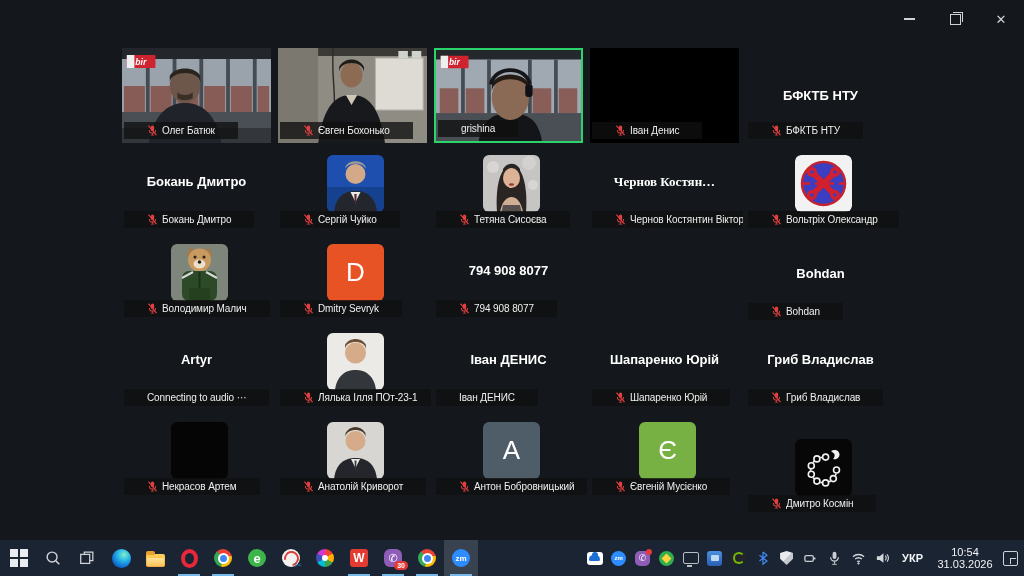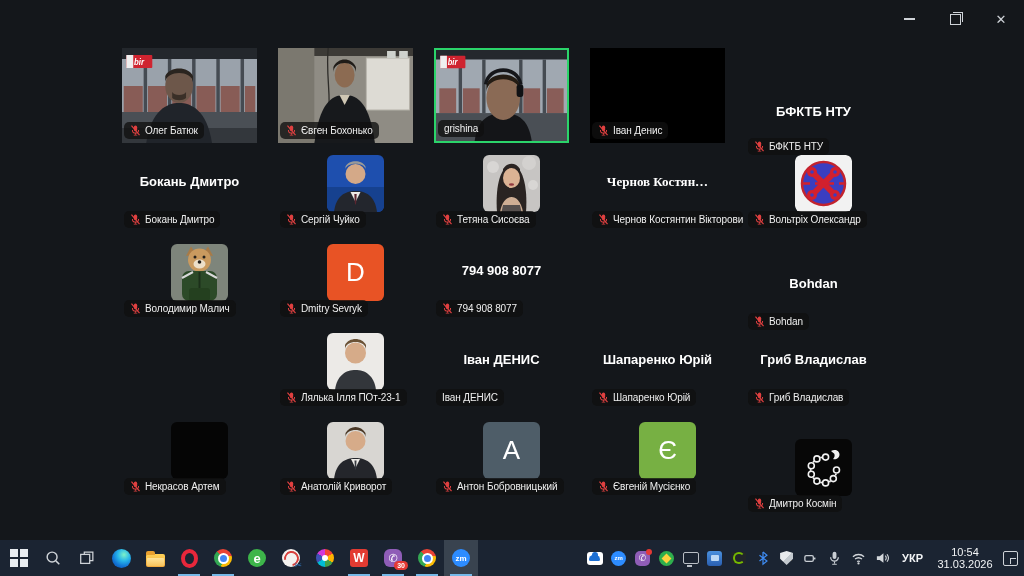--- a/index.html
+++ b/index.html
@@ -11,33 +11,33 @@
   }
   
   .titlebar{position:absolute;top:0;left:0;right:0;height:40px;display:flex;justify-content:flex-end;}
   .win-btn{width:46px;height:38px;display:flex;align-items:center;justify-content:center;color:#cfd3d8;cursor:pointer;}
   .glyph-min{display:block;width:11px;height:1.5px;background:#cfd3d8;}
   .glyph-restore{display:block;width:9px;height:9px;border:1.3px solid #cfd3d8;position:relative;background:transparent;}
   .glyph-restore:before{content:"";position:absolute;left:2px;bottom:2px;width:9px;height:9px;border:1.3px solid #cfd3d8;border-bottom:none;border-left:none;}
   .glyph-close{font-size:13px;line-height:13px;color:#cfd3d8;}
   
   .stage{position:absolute;left:122px;top:48px;width:780px;height:452px;}
-  .tile{position:absolute;width:135px;box-sizing:border-box;}
+  .tile{position:absolute;width:149px;box-sizing:border-box;}
   .tile.video{overflow:hidden;background:#000;}
   .tile.video svg.scene{display:block;width:100%;height:100%;}
   .tile.active{border:2px solid #2bd46a;}
   .tile.black{background:#000;}
   .center-name{position:absolute;left:0;right:0;text-align:center;color:#ffffff;font-weight:700;font-size:13px;white-space:nowrap;}
   .avatar-box{position:absolute;left:49px;top:7px;width:57px;height:57px;border-radius:6px;overflow:hidden;display:flex;align-items:center;justify-content:center;}
   .avatar-box svg{display:block;width:100%;height:100%;}
   .avatar-initial{width:100%;height:100%;display:flex;align-items:center;justify-content:center;color:#fff;font-size:26px;font-weight:400;}
   .name-label{
     position:absolute;left:2px;bottom:4px;max-width:151px;height:17px;
     display:inline-flex;align-items:center;gap:4px;box-sizing:border-box;
-    background:rgba(16,16,16,.78);border-radius:5px;padding:1px 6px;
+    background:rgba(16,16,16,.78);border-radius:0;padding:1px 23px;
     color:#efefef;font-size:10px;letter-spacing:-0.1px;white-space:nowrap;overflow:hidden;
   }
   .name-label .mic{flex:0 0 auto;display:block;}
   
   .taskbar{
     position:absolute;left:0;bottom:0;width:1024px;height:36px;background:#1b2432;
     display:flex;align-items:center;justify-content:space-between;z-index:5;
   }
   .tb-left{display:flex;align-items:center;height:36px;padding-left:2px;}
   .tb-btn{width:34px;height:36px;display:flex;align-items:center;justify-content:center;position:relative;cursor:pointer;}
@@ -212,21 +212,21 @@
             <rect x="4.2" y="0.6" width="3.6" height="6.2" rx="1.8"></rect>
             <rect x="5.5" y="8.8" width="1" height="1.8"></rect>
             <rect x="3.9" y="10.5" width="4.2" height="1" rx="0.5"></rect>
           </g>
           <path d="M2.6 5.4 a3.4 3.4 0 0 0 6.8 0" fill="none" stroke="#e04040" stroke-width="1.1"></path>
           <line x1="1.6" y1="0.8" x2="10.4" y2="11" stroke="#e04040" stroke-width="1.3"></line>
         </svg>
         <span>Іван Денис</span>
       </div>
     </div>
-    <div class="tile" style="left: 624px; top: 16px; height: 95px;">
+    <div class="tile" style="left: 624px; top: 0px; height: 95px;">
       <div class="center-name" style="top: 40px;">БФКТБ НТУ</div>
       <div class="name-label">
         <svg class="mic" width="11" height="11" viewBox="0 0 12 12">
           <g fill="#e04040">
             <rect x="4.2" y="0.6" width="3.6" height="6.2" rx="1.8"></rect>
             <rect x="5.5" y="8.8" width="1" height="1.8"></rect>
             <rect x="3.9" y="10.5" width="4.2" height="1" rx="0.5"></rect>
           </g>
           <path d="M2.6 5.4 a3.4 3.4 0 0 0 6.8 0" fill="none" stroke="#e04040" stroke-width="1.1"></path>
           <line x1="1.6" y1="0.8" x2="10.4" y2="11" stroke="#e04040" stroke-width="1.3"></line>
@@ -409,33 +409,39 @@
             <rect x="4.2" y="0.6" width="3.6" height="6.2" rx="1.8"></rect>
             <rect x="5.5" y="8.8" width="1" height="1.8"></rect>
             <rect x="3.9" y="10.5" width="4.2" height="1" rx="0.5"></rect>
           </g>
           <path d="M2.6 5.4 a3.4 3.4 0 0 0 6.8 0" fill="none" stroke="#e04040" stroke-width="1.1"></path>
           <line x1="1.6" y1="0.8" x2="10.4" y2="11" stroke="#e04040" stroke-width="1.3"></line>
         </svg>
         <span>794 908 8077</span>
       </div>
     </div>
-    <div class="tile" style="left: 624px; top: 202px; height: 84px;">
+    <div class="tile" style="left: 624px; top: 192px; height: 84px;">
       <div class="center-name" style="top: 26px;">Bohdan</div>
       <div class="name-label">
         <svg class="mic" width="11" height="11" viewBox="0 0 12 12">
           <g fill="#e04040">
             <rect x="4.2" y="0.6" width="3.6" height="6.2" rx="1.8"></rect>
             <rect x="5.5" y="8.8" width="1" height="1.8"></rect>
             <rect x="3.9" y="10.5" width="4.2" height="1" rx="0.5"></rect>
           </g>
           <path d="M2.6 5.4 a3.4 3.4 0 0 0 6.8 0" fill="none" stroke="#e04040" stroke-width="1.1"></path>
           <line x1="1.6" y1="0.8" x2="10.4" y2="11" stroke="#e04040" stroke-width="1.3"></line>
         </svg>
         <span>Bohdan</span>
+      </div>
+    </div>
+    <div class="tile" style="left: 0px; top: 278px; height: 84px;">
+      <div class="center-name" style="top: 26px;">Artyr</div>
+      <div class="name-label">
+        <span>Connecting to audio ···</span>
       </div>
     </div>
     <div class="tile" style="left: 156px; top: 278px; height: 84px;">
       <div class="avatar-box">
         <svg viewBox="0 0 57 57">
           <rect width="57" height="57" fill="#eceae7"></rect>
           <circle cx="28.5" cy="20" r="10.5" fill="#d6ab89"></circle>
           <path d="M18 16 C19 6.5 38 6.5 39 16 L39 12 C35 4 22 4 18 12 Z" fill="#6b5236"></path>
           <path d="M8 57 C10 42 19 37 28.5 37 C38 37 47 42 49 57 Z" fill="#33363b"></path>
         </svg>

